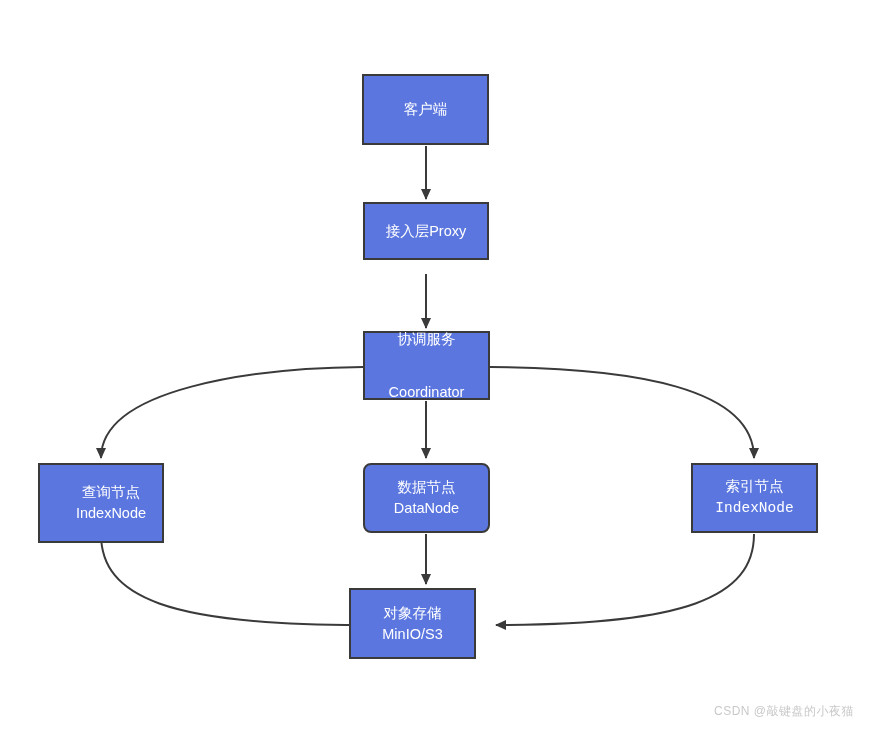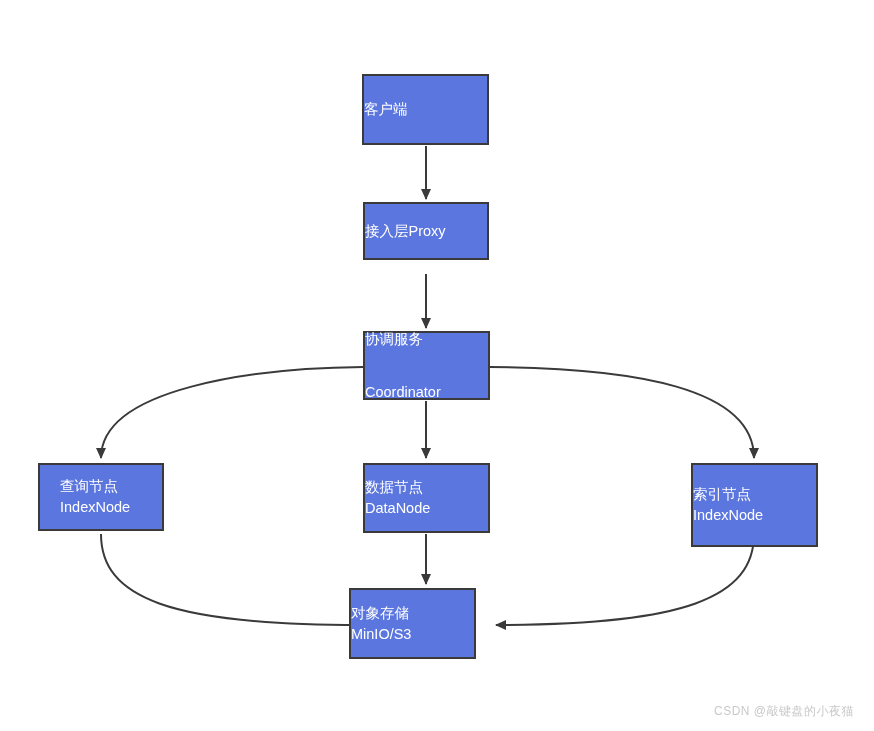--- a/index.html
+++ b/index.html
@@ -28,36 +28,36 @@
     stroke-width: 2;
   }
   .node {
     position: absolute;
     box-sizing: border-box;
     background: var(--node-fill, #5B76DF);
     border: 2px solid var(--node-border, #3A3A3A);
     color: var(--node-text, #FFFFFF);
     display: flex;
     flex-direction: column;
-    align-items: flex-start;
+    align-items: center;
     justify-content: center;
     text-align: center;
     font-size: 14.5px;
   }
   .node .node-line {
     display: block;
     line-height: 21px;
     white-space: nowrap;
   }
   .node-client      { left: 362px; top: 74px;  width: 127px; height: 71px; }
   .node-proxy       { left: 363px; top: 202px; width: 126px; height: 58px; }
   .node-coordinator { left: 363px; top: 331px; width: 127px; height: 69px; gap: 32px; }
-  .node-querynode   { left: 38px;  top: 463px; width: 126px; height: 68px; padding-left: 20px; }
-  .node-datanode    { left: 363px; top: 463px; width: 127px; height: 70px; }
-  .node-indexnode   { left: 691px; top: 463px; width: 127px; height: 84px; }
+  .node-querynode   { left: 38px;  top: 463px; width: 126px; height: 80px; padding-left: 20px; }
+  .node-datanode    { left: 363px; top: 463px; width: 127px; height: 70px; border-radius: 8px; }
+  .node-indexnode   { left: 691px; top: 463px; width: 127px; height: 70px; font-family: Liberation Mono, monospace; }
   .node-minio       { left: 349px; top: 588px; width: 127px; height: 71px; }
   .watermark {
     position: absolute;
     right: 20px;
     top: 703px;
     font-size: 12px;
     color: var(--watermark, #C9C9C9);
     letter-spacing: 0.5px;
     white-space: nowrap;
   }

